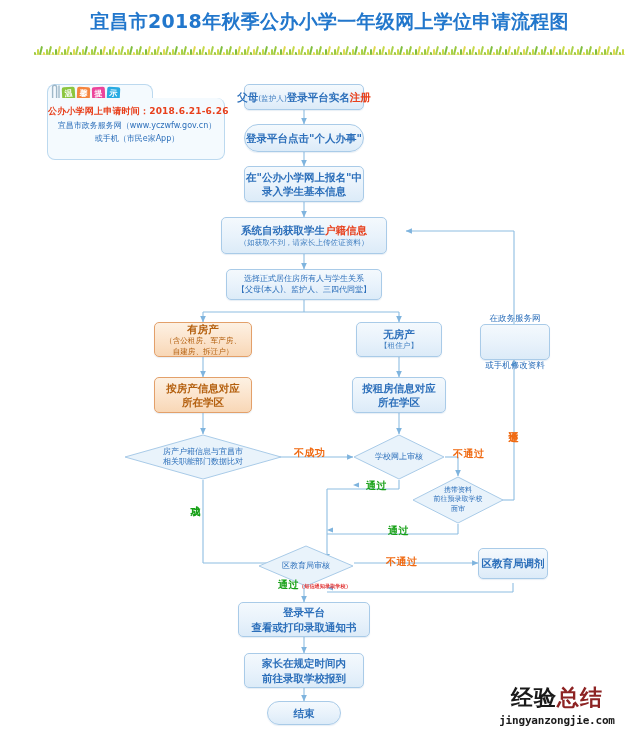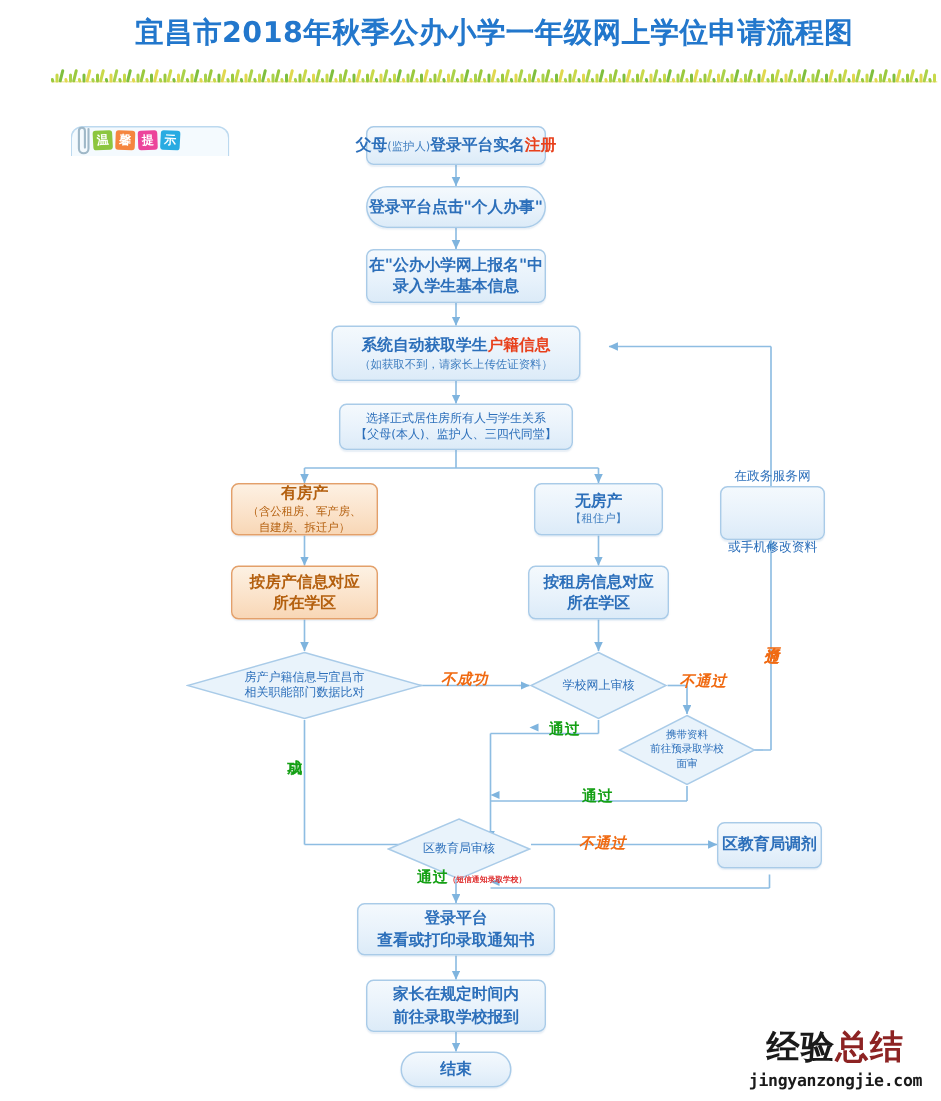--- a/index.html
+++ b/index.html
@@ -81,21 +81,21 @@
   }
 
   
   .elabel{
     position:absolute;
     font-size:10px;font-weight:bold;
     white-space:nowrap;
     letter-spacing:.5px;
   }
   .elabel.green{color:#15a015;}
-  .elabel.orange{color:#f06a12;font-style:italic;}
+  .elabel.orange{color:#f06a12;}
   .elabel.vert{
     writing-mode:vertical-rl;
     text-orientation:upright;
     letter-spacing:0px;
     line-height:1;
   }
   .elabel .sub{
     font-size:5.2px;font-weight:bold;color:#e03030;
     letter-spacing:0;
   }
@@ -439,20 +439,25 @@
   <div class="tiphead"></div>
   <svg class="clip" viewBox="0 0 16 24">
     <path d="M11,4 L11,17 a3.2,3.2 0 0 1 -6.4,0 L4.6,5.2 a2,2 0 0 1 4,0 L8.6,16.4" fill="none" stroke="#9fb8c8" stroke-width="1.4" stroke-linecap="round"></path>
   </svg>
   <div class="tiles">
     <div class="tile" style="background:#8cc63f">温</div>
     <div class="tile" style="background:#f5853f">馨</div>
     <div class="tile" style="background:#ec449b">提</div>
     <div class="tile" style="background:#29abe2">示</div>
   </div>
+  <div class="tipbox">
+    <div class="line1">公办小学网上申请时间：2018.6.21-6.26</div>
+    <div class="line2">宜昌市政务服务网（www.yczwfw.gov.cn）</div>
+    <div class="line3">或手机（市民e家App）</div>
+  </div>
 
   <div class="node" style="left:228px;top:84px;width:120px;height:26px;">
     <div style="white-space:nowrap;">
       <span class="l1">父母</span><span class="l2">(监护人)</span><span class="l1">登录平台实名</span><span class="l1 red">注册</span>
     </div>
   </div>
 
   <div class="node pill" style="left:228px;top:124px;width:120px;height:28px;">
     <div class="l1">登录平台点击"个人办事"</div>
   </div>

